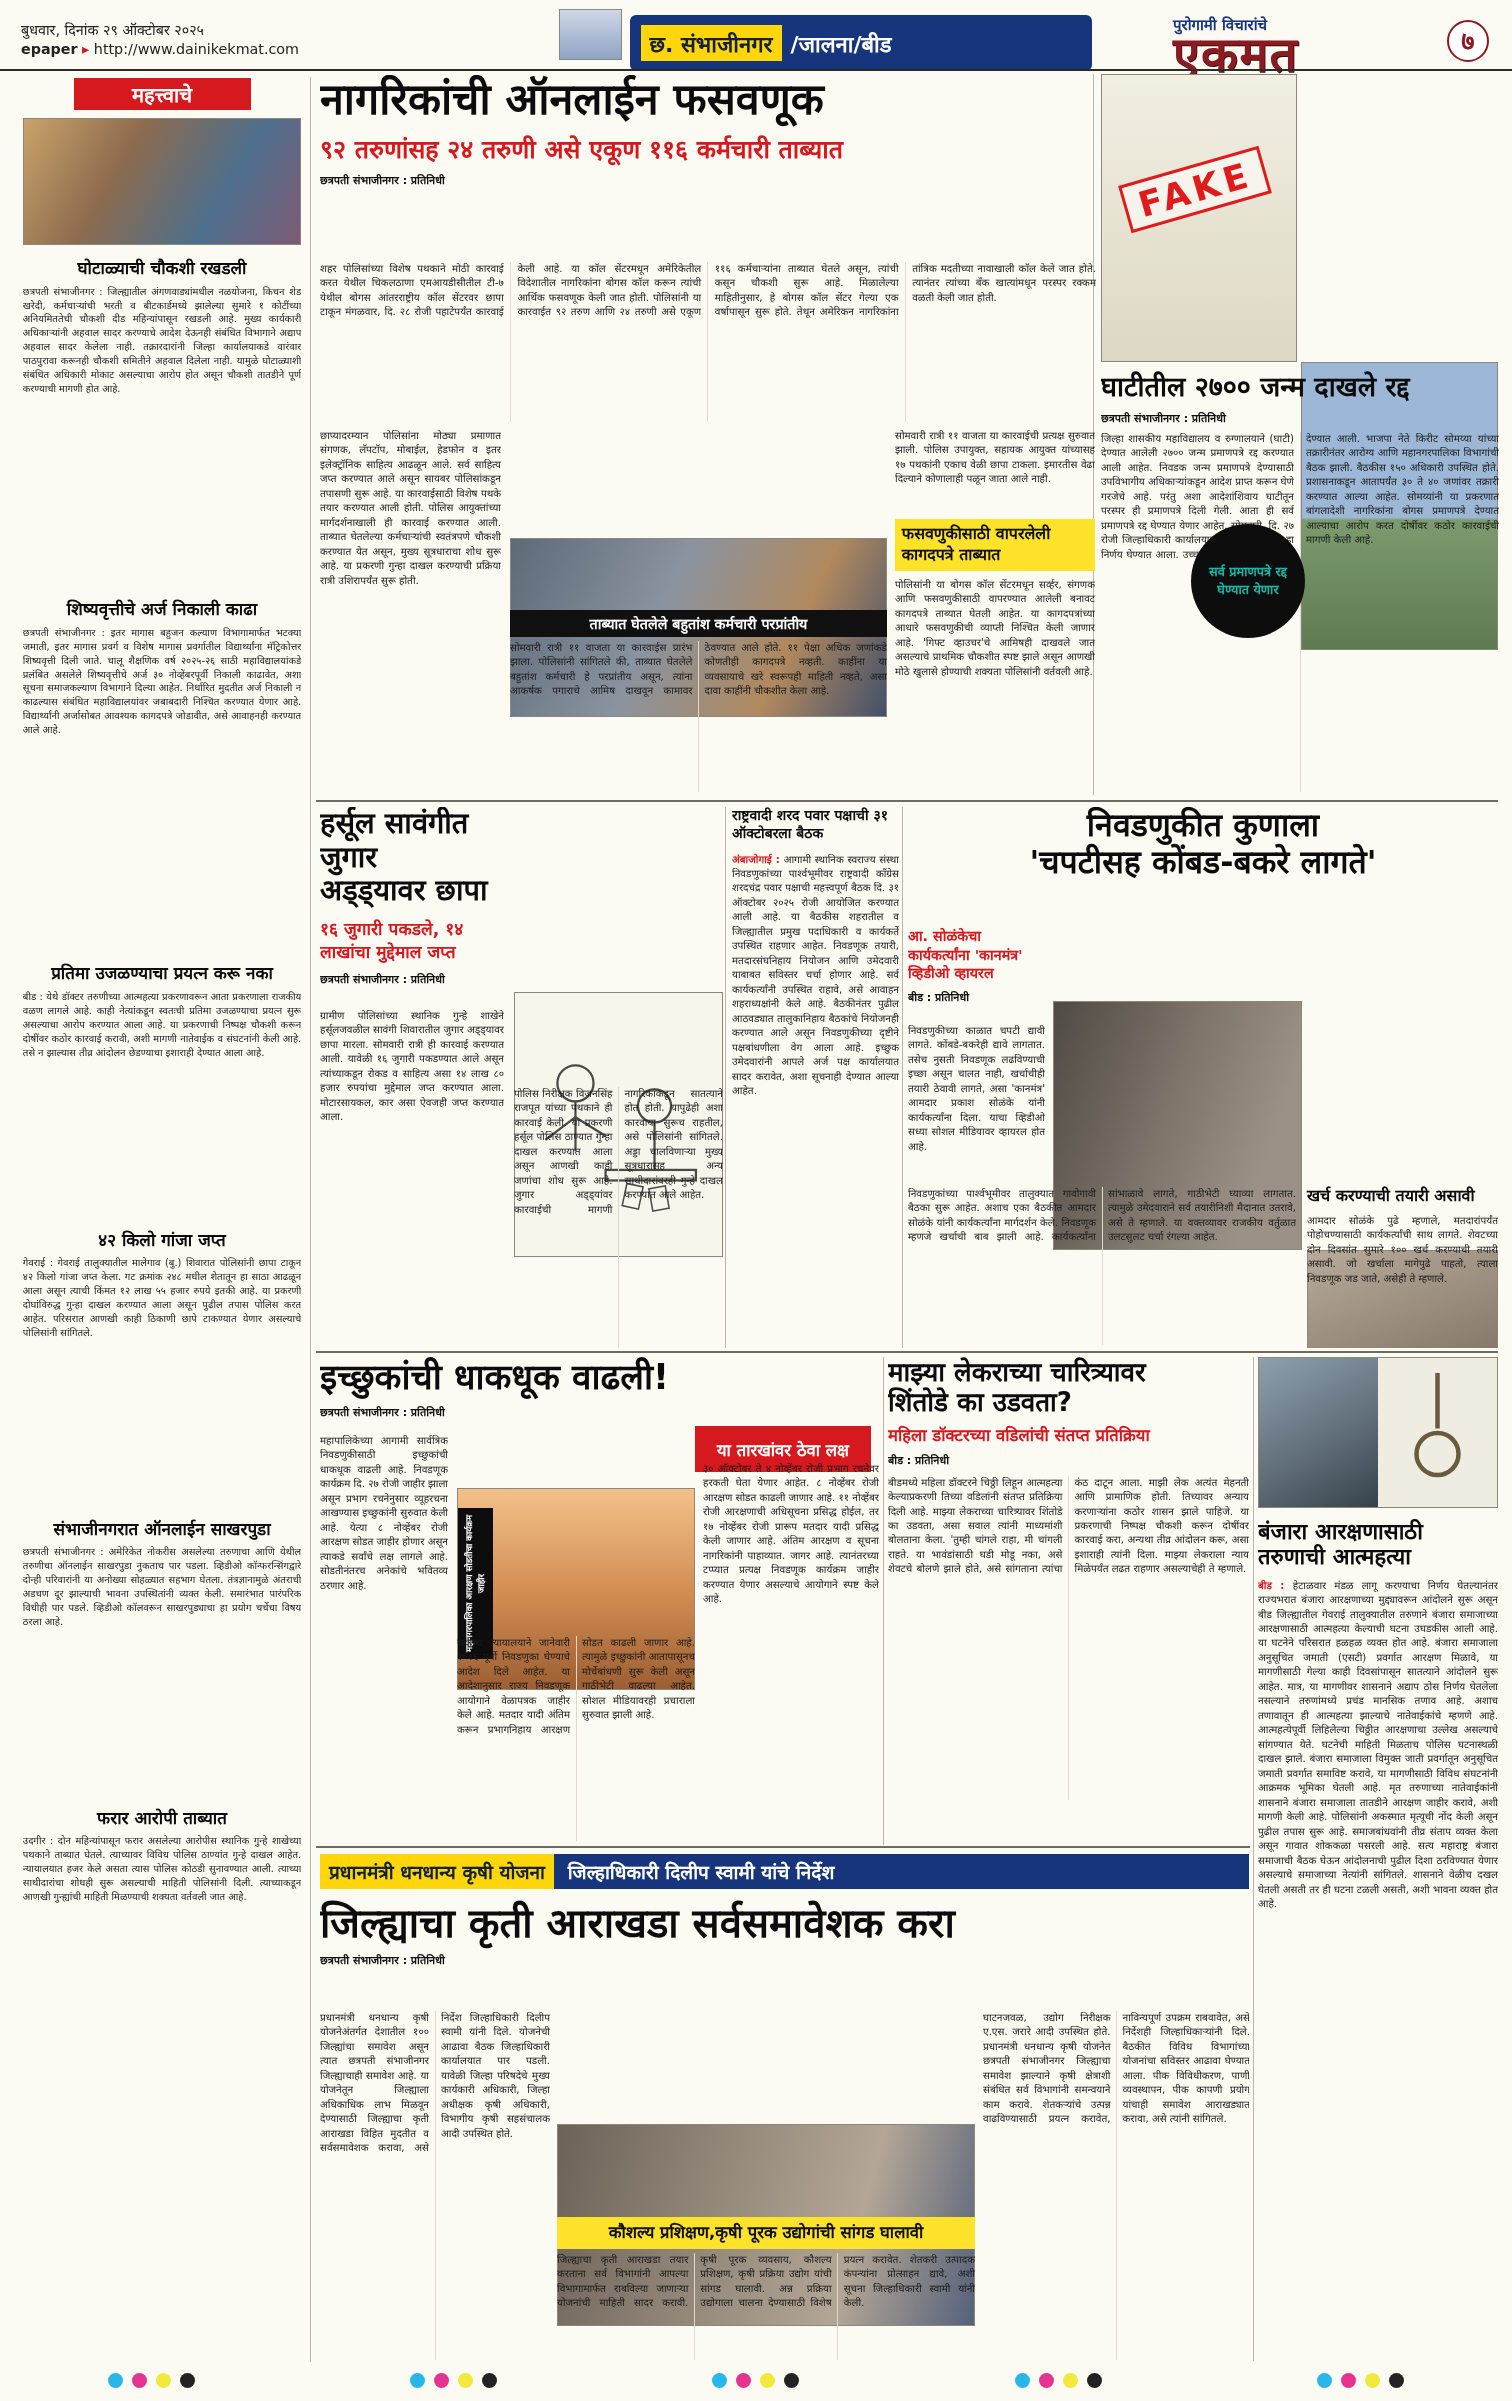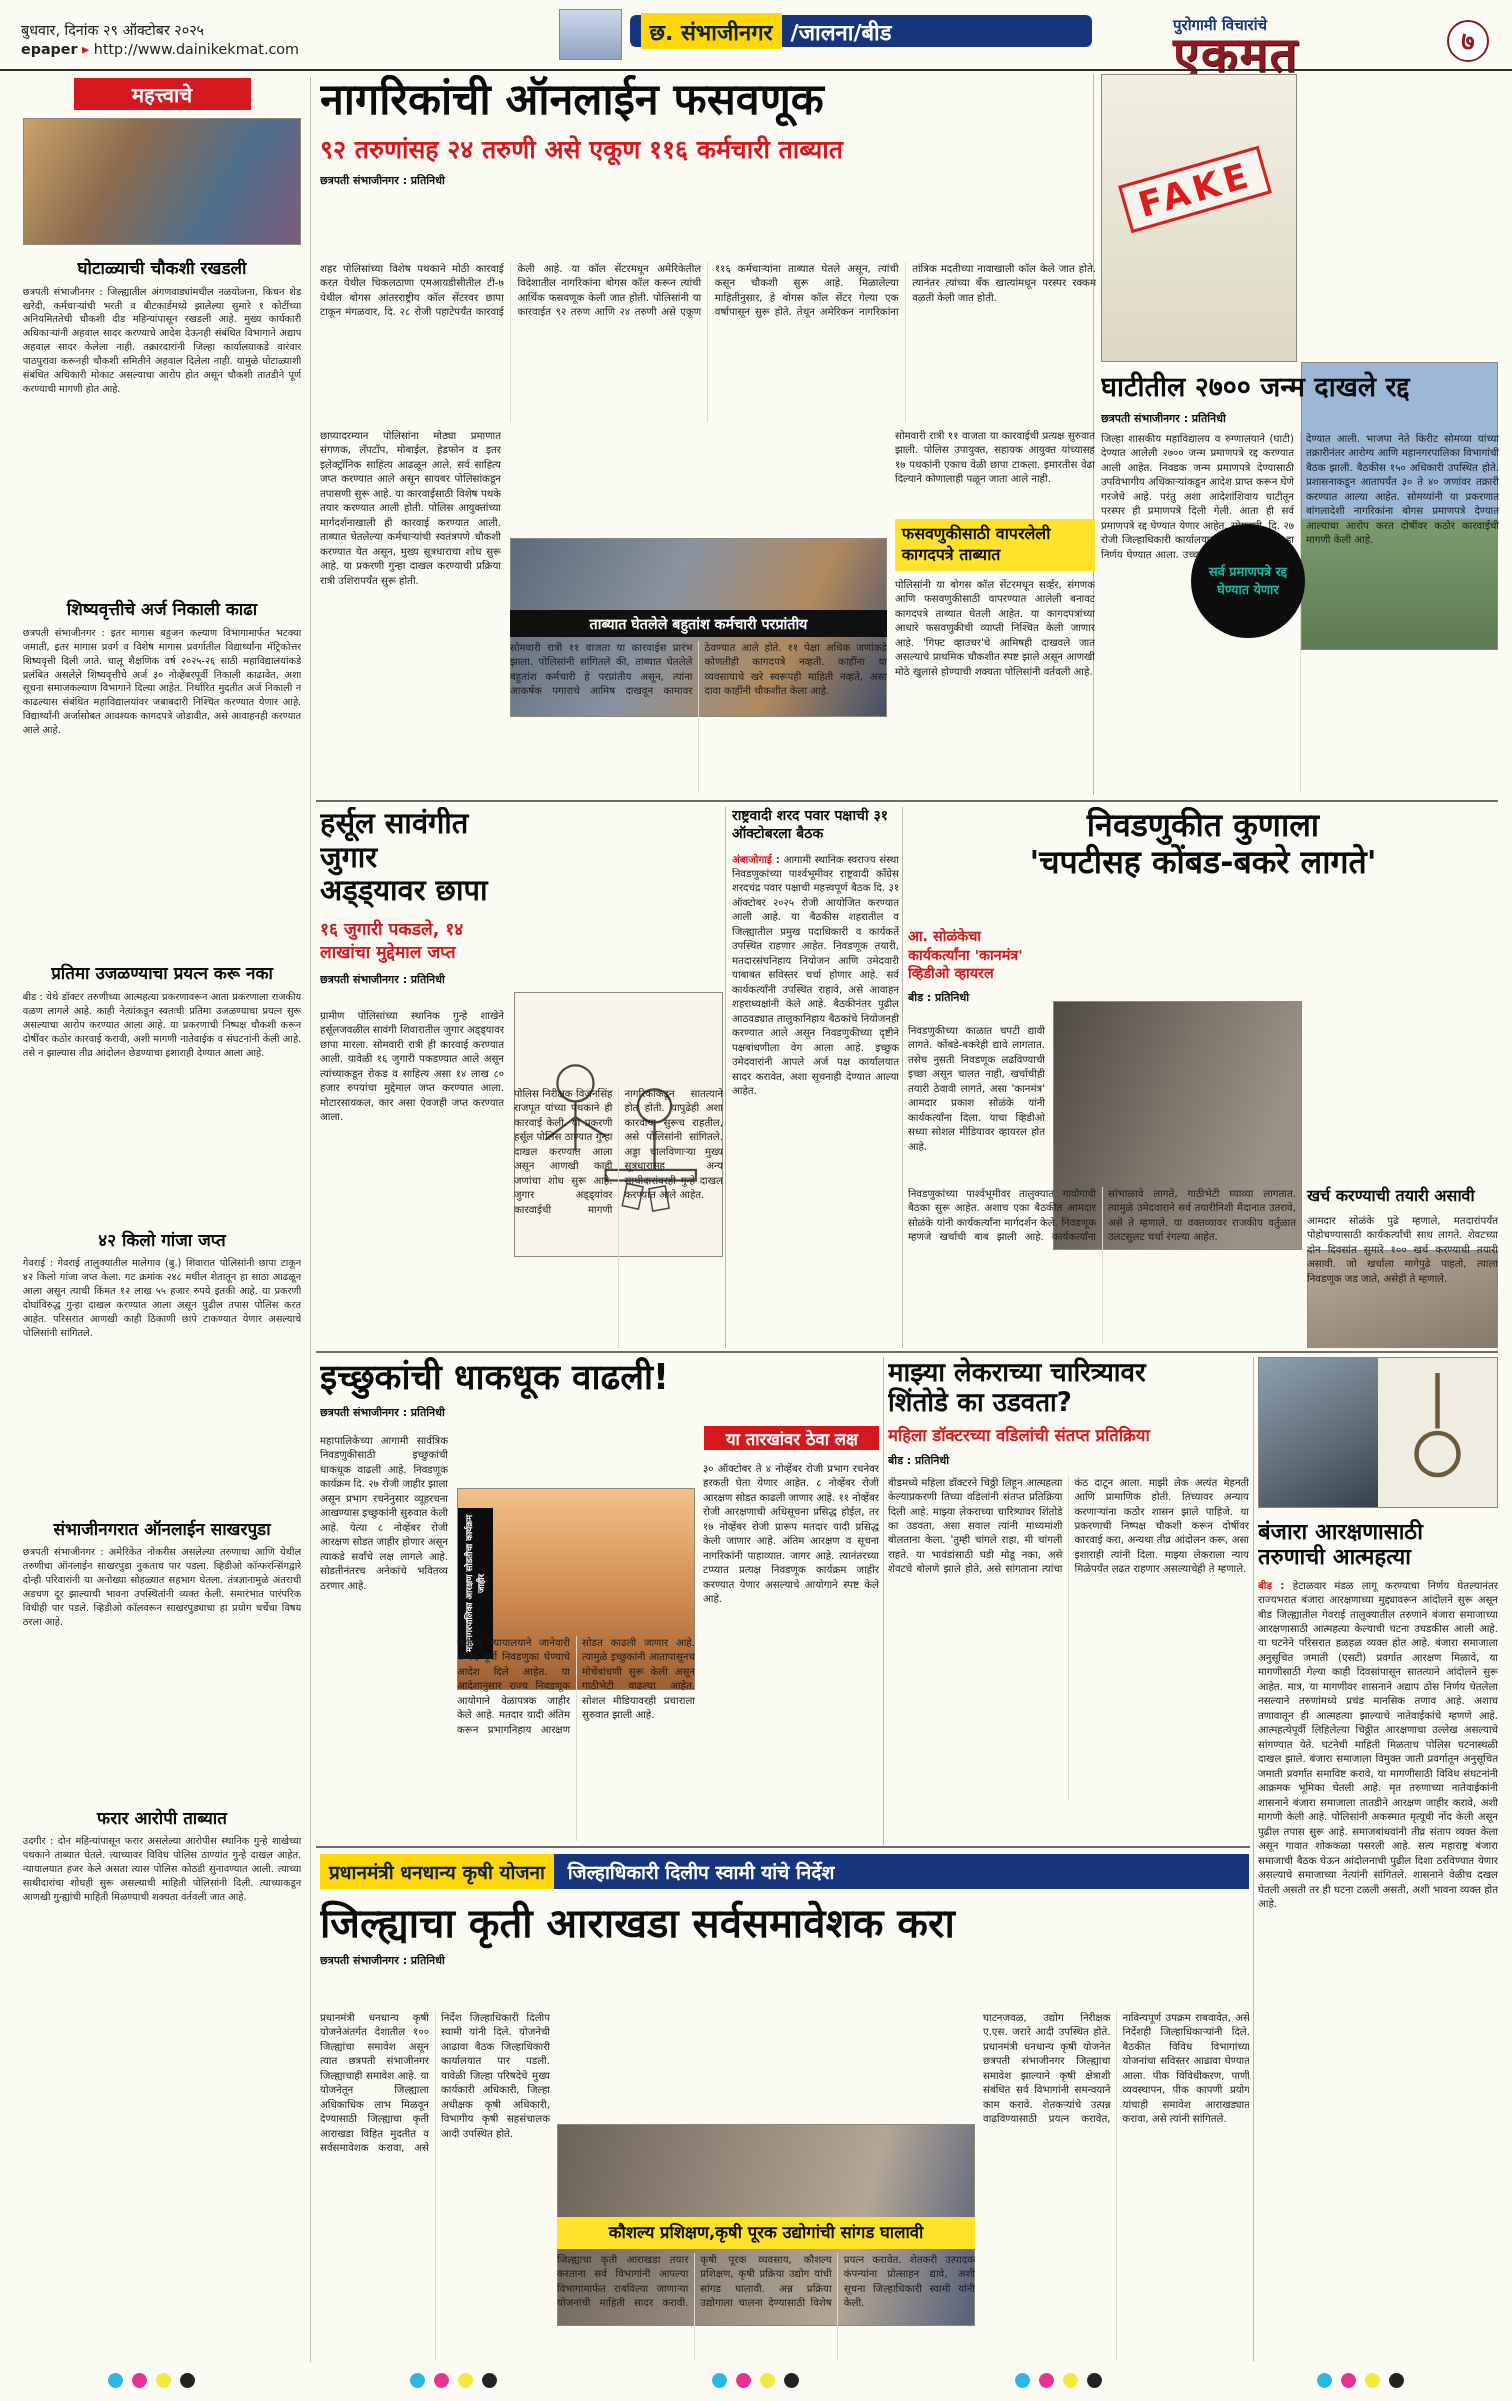--- a/index.html
+++ b/index.html
@@ -48,21 +48,21 @@
 
 <div id="page">
 
   <div class="abs" style="left:21px;top:19.6px;font-size:14.3px;color:#222">बुधवार, दिनांक २९ ऑक्टोबर २०२५</div>
   <div class="abs" style="left:21px;top:41px;font-size:14.3px;color:#222">
     <span style="font-weight:700">epaper</span>
     <span class="red" style="font-weight:700">▸</span>
     <span>http://www.dainikekmat.com</span>
   </div>
   <div class="abs photo ph-logo" style="left:559px;top:9px;width:63px;height:51px"></div>
-  <div class="abs masthead-bar" style="left:630px;top:15px;width:462px;height:32px">
+  <div class="abs masthead-bar" style="left:630px;top:15px;width:462px;height:56px">
     <span class="chip-yellow" style="font-size:22px">छ. संभाजीनगर</span>
     <span style="color:#fff;font-weight:700;font-size:22px">/जालना/बीड</span>
   </div>
   <div class="abs" style="left:1173px;top:13.6px;font-size:15px;font-weight:700;color:#17357d">पुरोगामी विचारांचे</div>
   <div class="abs brand" style="left:1173px;top:30px">एकमत</div>
   <div class="abs pagenum" style="left:1447px;top:19.6px">७</div>
   <div class="hr" style="left:0;top:69px;width:1512px;height:2.3px;background:#2d2b26"></div>
 
   <div class="vr" style="left:310px;top:77px;height:2285px"></div>
   <div class="vr" style="left:1093px;top:74px;height:721px"></div>
@@ -175,21 +175,21 @@
   </div>
 
   <div class="blk" style="left:320px;top:1357px;width:559px;height:488px">
     <div class="hl" style="font-size:35px">इच्छुकांची धाकधूक वाढली!</div>
     <div class="byline" style="margin-top:6px">छत्रपती संभाजीनगर : प्रतिनिधी</div>
     <div class="abs bt" style="left:0;top:77px;width:128px;height:407px">महापालिकेच्या आगामी सार्वत्रिक निवडणुकीसाठी इच्छुकांची धाकधूक वाढली आहे. निवडणूक कार्यक्रम दि. २७ रोजी जाहीर झाला असून प्रभाग रचनेनुसार व्यूहरचना आखण्यास इच्छुकांनी सुरुवात केली आहे. येत्या ८ नोव्हेंबर रोजी आरक्षण सोडत जाहीर होणार असून त्याकडे सर्वांचे लक्ष लागले आहे. सोडतीनंतरच अनेकांचे भवितव्य ठरणार आहे.</div>
     <div class="abs photo ph-temple" style="left:137px;top:69px;width:238px;height:202px">
       <div class="vlabel" style="position:absolute;left:0;top:19.6px;height:151px">महानगरपालिका आरक्षण सोडतीचा कार्यक्रम जाहीर</div>
     </div>
     <div class="abs bt c2" style="left:137px;top:279px;width:238px;height:205px">सर्वोच्च न्यायालयाने जानेवारी २०२६ पूर्वी निवडणुका घेण्याचे आदेश दिले आहेत. या आदेशानुसार राज्य निवडणूक आयोगाने वेळापत्रक जाहीर केले आहे. मतदार यादी अंतिम करून प्रभागनिहाय आरक्षण सोडत काढली जाणार आहे. त्यामुळे इच्छुकांनी आतापासूनच मोर्चेबांधणी सुरू केली असून गाठीभेटी वाढल्या आहेत. सोशल मीडियावरही प्रचाराला सुरुवात झाली आहे.</div>
-    <div class="abs redbar" style="left:384px;top:69px;width:176px;height:24px;font-size:16.6px">या तारखांवर ठेवा लक्ष</div>
+    <div class="abs redbar" style="left:375px;top:69px;width:176px;height:46px;font-size:16.6px">या तारखांवर ठेवा लक्ष</div>
     <div class="abs bt" style="left:383px;top:105px;width:176px;height:378px">३० ऑक्टोबर ते ४ नोव्हेंबर रोजी प्रभाग रचनेवर हरकती घेता येणार आहेत. ८ नोव्हेंबर रोजी आरक्षण सोडत काढली जाणार आहे. ११ नोव्हेंबर रोजी आरक्षणाची अधिसूचना प्रसिद्ध होईल, तर १७ नोव्हेंबर रोजी प्रारूप मतदार यादी प्रसिद्ध केली जाणार आहे. अंतिम आरक्षण व सूचना नागरिकांनी पाहाव्यात. जागर आहे. त्यानंतरच्या टप्प्यात प्रत्यक्ष निवडणूक कार्यक्रम जाहीर करण्यात येणार असल्याचे आयोगाने स्पष्ट केले आहे.</div>
   </div>
 
   <div class="blk" style="left:888px;top:1357px;width:361px;height:488px">
     <div class="hl" style="font-size:26px">माझ्या लेकराच्या चारित्र्यावर</div>
     <div class="hl" style="font-size:26px">शिंतोडे का उडवता?</div>
     <div class="red hl" style="font-size:16.6px;margin-top:9px">महिला डॉक्टरच्या वडिलांची संतप्त प्रतिक्रिया</div>
     <div class="byline" style="margin-top:6px">बीड : प्रतिनिधी</div>
     <div class="bt c2" style="margin-top:9px;height:324px">बीडमध्ये महिला डॉक्टरने चिठ्ठी लिहून आत्महत्या केल्याप्रकरणी तिच्या वडिलांनी संतप्त प्रतिक्रिया दिली आहे. माझ्या लेकराच्या चारित्र्यावर शिंतोडे का उडवता, असा सवाल त्यांनी माध्यमांशी बोलताना केला. 'तुम्ही चांगले राहा, मी चांगली राहते. या भावंडांसाठी घडी मोडू नका, असे शेवटचे बोलणे झाले होते, असे सांगताना त्यांचा कंठ दाटून आला. माझी लेक अत्यंत मेहनती आणि प्रामाणिक होती. तिच्यावर अन्याय करणाऱ्यांना कठोर शासन झाले पाहिजे. या प्रकरणाची निष्पक्ष चौकशी करून दोषींवर कारवाई करा, अन्यथा तीव्र आंदोलन करू, असा इशाराही त्यांनी दिला. माझ्या लेकराला न्याय मिळेपर्यंत लढत राहणार असल्याचेही ते म्हणाले.</div>
   </div>

